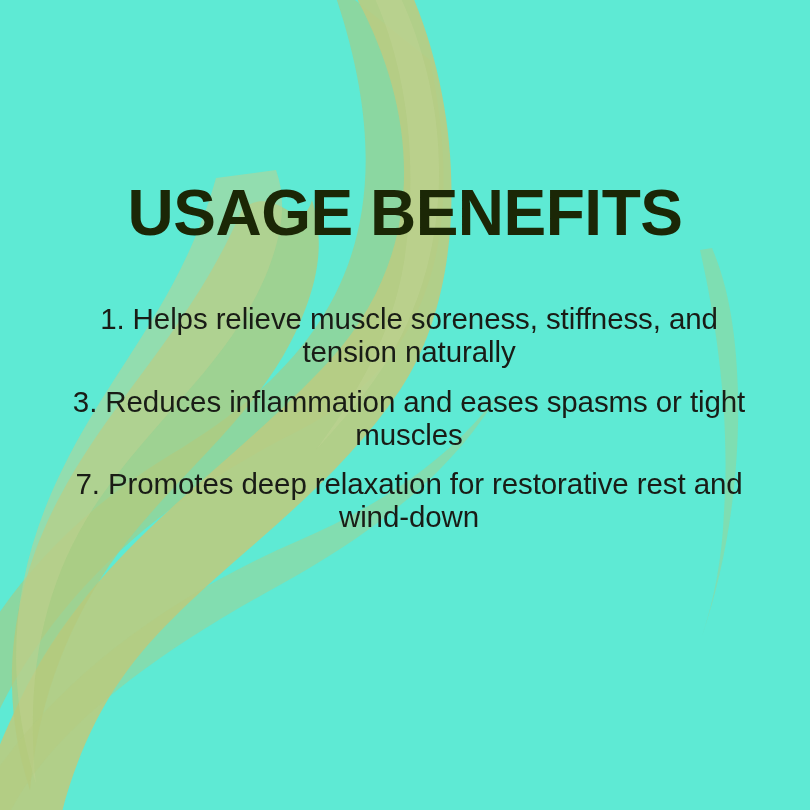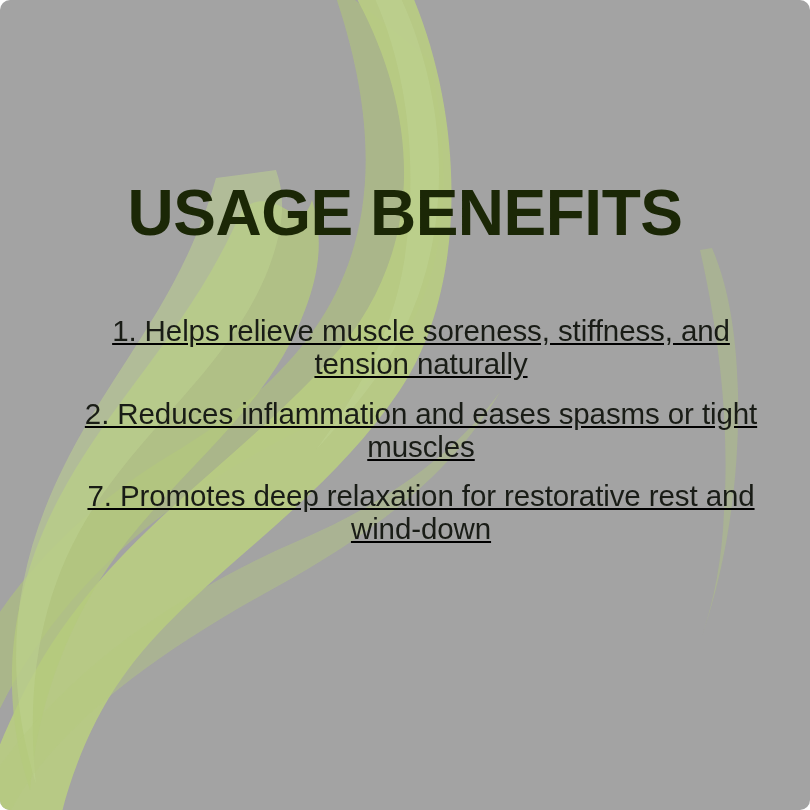--- a/index.html
+++ b/index.html
@@ -51,42 +51,41 @@
     font-weight: bold;
     letter-spacing: -0.5px;
     color: #1b2706;
   }
 
   #benefits-list {
     position: absolute;
     top: 298px;
     left: 55px;
     width: 700px;
-    margin: 16px;
+    margin: 4px;
     padding: 0;
     list-style: none;
-    text-decoration: underline;
   }
 
   .benefit-item {
     text-align: center;
     font-size: 29.5px;
     line-height: 33px;
     color: #191c16;
     margin: 0 0 16.5px 0;
     letter-spacing: -0.1px;
   }
   .benefit-item:last-child {
     margin-bottom: 0;
   }
 </style>
 </head>
 <body>
 
-<div id="poster" style="background: #a3a3a3; border-radius: 10px;">
+<div id="poster" style="background: #5eead4;">
 
   <svg id="bg-decoration" viewBox="0 0 810 810" width="810" height="810" xmlns="http://www.w3.org/2000/svg" aria-hidden="true">
     <defs>
       <clipPath id="frameClip">
         <rect x="0" y="0" width="810" height="810"></rect>
       </clipPath>
     </defs>
     <g clip-path="url(#frameClip)">
 
       <path d="M -40 810
@@ -139,18 +138,18 @@
                C 150 656, 52 730, 10 812 Z" fill="#b6ca7f" opacity="0.42"></path>
     </g>
   </svg>
 
   <div id="content">
 
     <h1 id="page-title" style="color: rgb(27, 39, 6);">USAGE BENEFITS</h1>
 
     <ol id="benefits-list">
       <li class="benefit-item" style="color: rgb(25, 28, 22);">1. Helps relieve muscle soreness, stiffness, and tension naturally</li>
-      <li class="benefit-item" style="color: rgb(25, 28, 22);">2. Reduces inflammation and eases spasms or tight muscles</li>
+      <li class="benefit-item" style="color: rgb(25, 28, 22);">3. Reduces inflammation and eases spasms or tight muscles</li>
       <li class="benefit-item" style="color: rgb(25, 28, 22);">7. Promotes deep relaxation for restorative rest and wind-down</li>
     </ol>
 
   </div>
 </div>
 
 </body></html>

